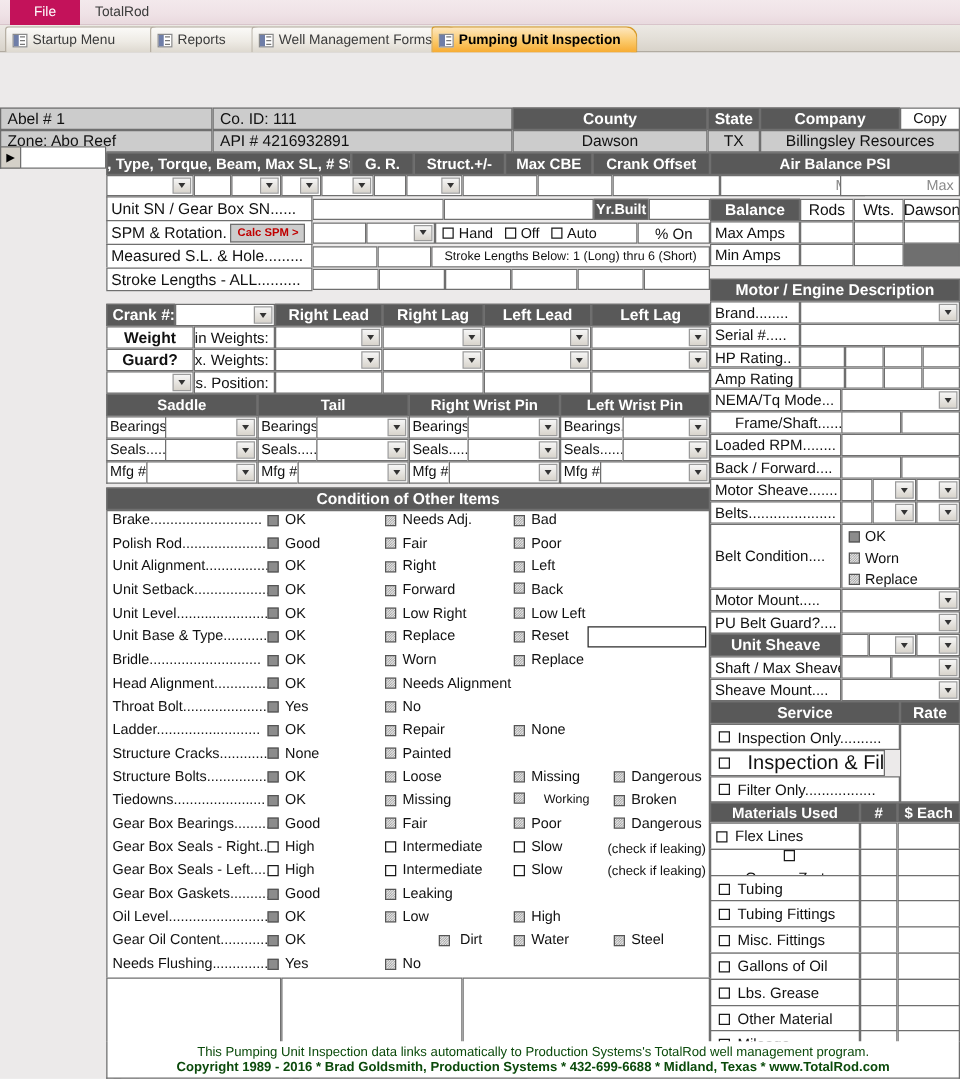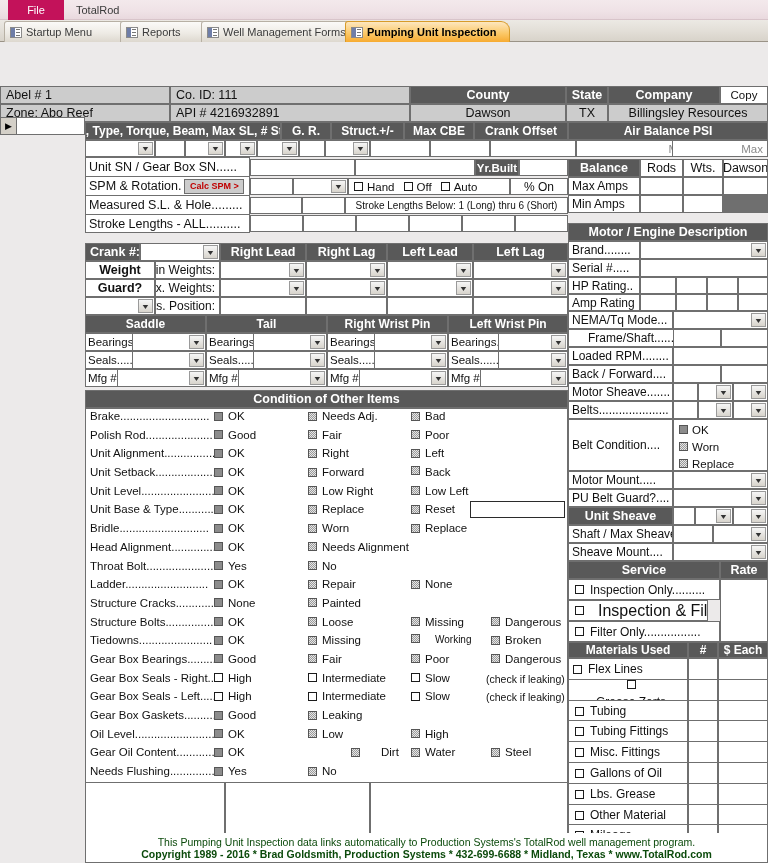--- a/index.html
+++ b/index.html
@@ -811,21 +811,21 @@
             <span class="ob"></span>
             <span>High</span>
           </span>
         </div>
         <div style="position: relative; height: 18.7px;">
           <span style="position: absolute; left: 4px; top: 1px; font-size: 11.5px; white-space: nowrap;">Gear Oil Content.............</span>
           <span style="position: absolute; left: 128px; top: 1px; display: flex; align-items: center; gap: 5px; font-size: 11.5px; white-space: nowrap;">
             <span class="ob solid"></span>
             <span>OK</span>
           </span>
-          <span style="position: absolute; left: 222px; top: 1px; display: flex; align-items: center; gap: 21px; font-size: 11.5px; white-space: nowrap; padding-left: 43px;">
+          <span style="position: absolute; left: 222px; top: 1px; display: flex; align-items: center; gap: 8px; font-size: 11.5px; white-space: nowrap; padding-left: 43px;">
             <span class="ob"></span>
             <span>Dirt</span>
           </span>
           <span style="position: absolute; left: 325px; top: 1px; display: flex; align-items: center; gap: 5px; font-size: 11.5px; white-space: nowrap;">
             <span class="ob"></span>
             <span>Water</span>
           </span>
           <span style="position: absolute; left: 405px; top: 1px; display: flex; align-items: center; gap: 5px; font-size: 11.5px; white-space: nowrap;">
             <span class="ob"></span>
             <span>Steel</span>

